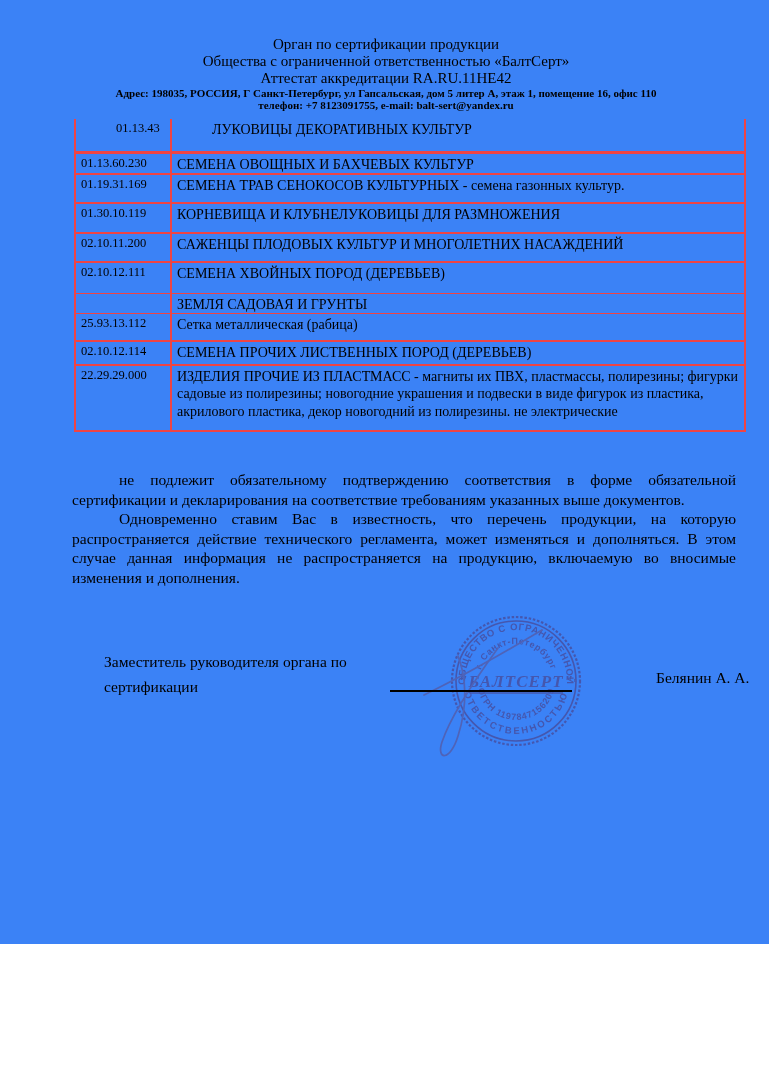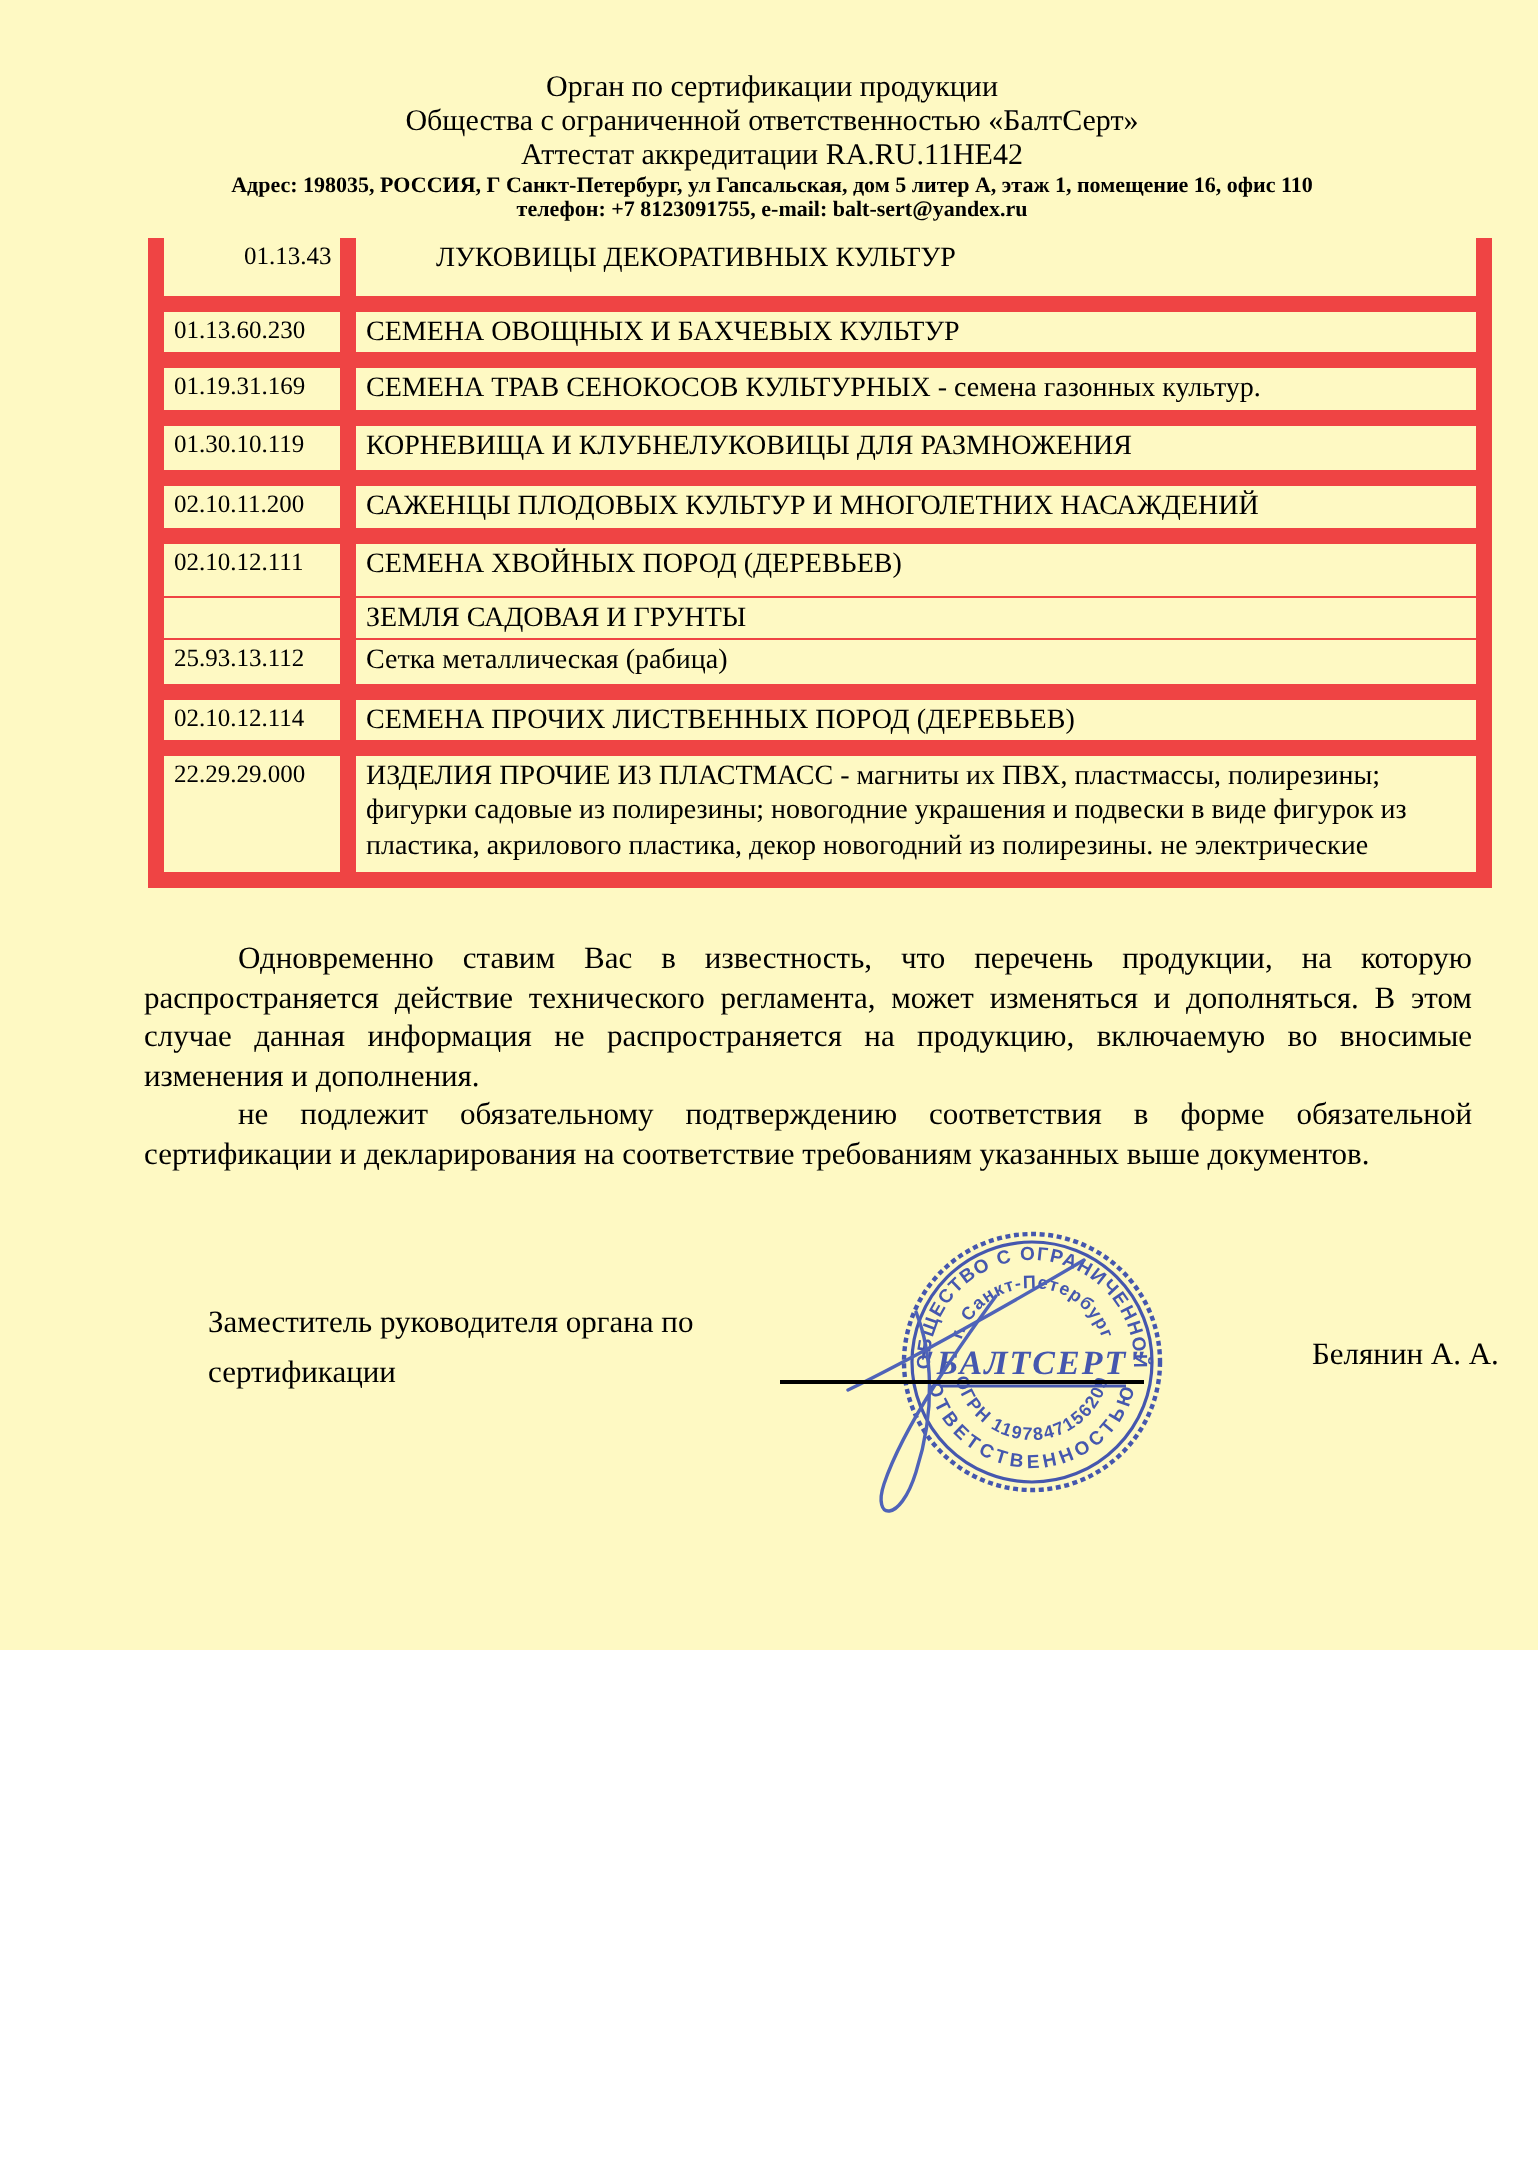--- a/index.html
+++ b/index.html
@@ -1,29 +1,29 @@
 <!DOCTYPE html>
 <html><head>
 <meta charset="utf-8">
 <style>
   html,body { margin:0; padding:0; background:#ffffff; }
   .page {
-    position:relative; width:769px; height:825px; background:#fef9c3;
+    position:relative; width:769px; height:944px; background:#3b82f6;
     font-family:"Liberation Serif", serif; color:#000; overflow:hidden;
   }
 
   
   .header { position:absolute; top:36px; left:36px; width:700px; text-align:center; }
   .h-line  { font-size:15px; line-height:17px; }
   .h-small { font-size:11px; line-height:12px; font-weight:bold; }
 
   
   .codes-table { position:absolute; top:119px; left:74px; width:672px;
                  border-collapse:collapse; table-layout:fixed; }
-  .codes-table td { border:8px solid #ef4444; vertical-align:top; padding:2px 4px 0 5px; overflow:hidden; }
+  .codes-table td { border:2px solid #ef4444; vertical-align:top; padding:2px 4px 0 5px; overflow:hidden; }
   .codes-table tr:first-child td { border-top:none;padding-left:40px; }
   td.code { font-size:12.5px; line-height:15px; }
   td.desc { font-size:14px; line-height:17.5px; }
   tr.bb-thick td { border-bottom-width:3px; }
   tr.bb-thin  td { border-bottom-width:1px; }
   tr.bt-thin  td { border-top-width:1px; }
   tr.h33{height:33px} tr.h18{height:18px} tr.h29{height:29px} tr.h30{height:30px}
   tr.h31{height:31px} tr.h27{height:27px} tr.h24{height:24px} tr.h66{height:66px}
 
   
@@ -110,22 +110,22 @@
         <td class="desc">СЕМЕНА ПРОЧИХ ЛИСТВЕННЫХ ПОРОД (ДЕРЕВЬЕВ)</td>
       </tr>
       <tr class="h66">
         <td class="code">22.29.29.000</td>
         <td class="desc">ИЗДЕЛИЯ ПРОЧИЕ ИЗ ПЛАСТМАСС - магниты их ПВХ, пластмассы,  полирезины; фигурки садовые из полирезины; новогодние украшения и подвески в виде фигурок из пластика, акрилового пластика, декор новогодний из полирезины. не электрические</td>
       </tr>
     </tbody>
   </table>
 
   <div class="bodytext">
+    <p>не подлежит обязательному подтверждению соответствия в форме обязательной сертификации и декларирования на соответствие требованиям указанных выше документов.</p>
     <p>Одновременно ставим Вас в известность, что перечень продукции, на которую распространяется действие технического регламента, может изменяться и дополняться. В этом случае данная информация не распространяется на продукцию, включаемую во вносимые изменения и дополнения.</p>
-    <p>не подлежит обязательному подтверждению соответствия в форме обязательной сертификации и декларирования на соответствие требованиям указанных выше документов.</p>
   </div>
 
   <div class="sig-title">Заместитель руководителя органа по сертификации</div>
 
   <svg class="stamp" viewBox="0 0 200 170" xmlns="http://www.w3.org/2000/svg">
     <defs>
       <path id="arcOuterTop" d="M 65 81 A 51 51 0 1 1 167 81"></path>
       <path id="arcOuterBottom" d="M 63 81 A 53 53 0 0 0 169 81"></path>
       <path id="arcInnerTop" d="M 79 81 A 37 37 0 1 1 153 81"></path>
       <path id="arcInnerBottom" d="M 77 81 A 39 39 0 0 0 155 81"></path>

